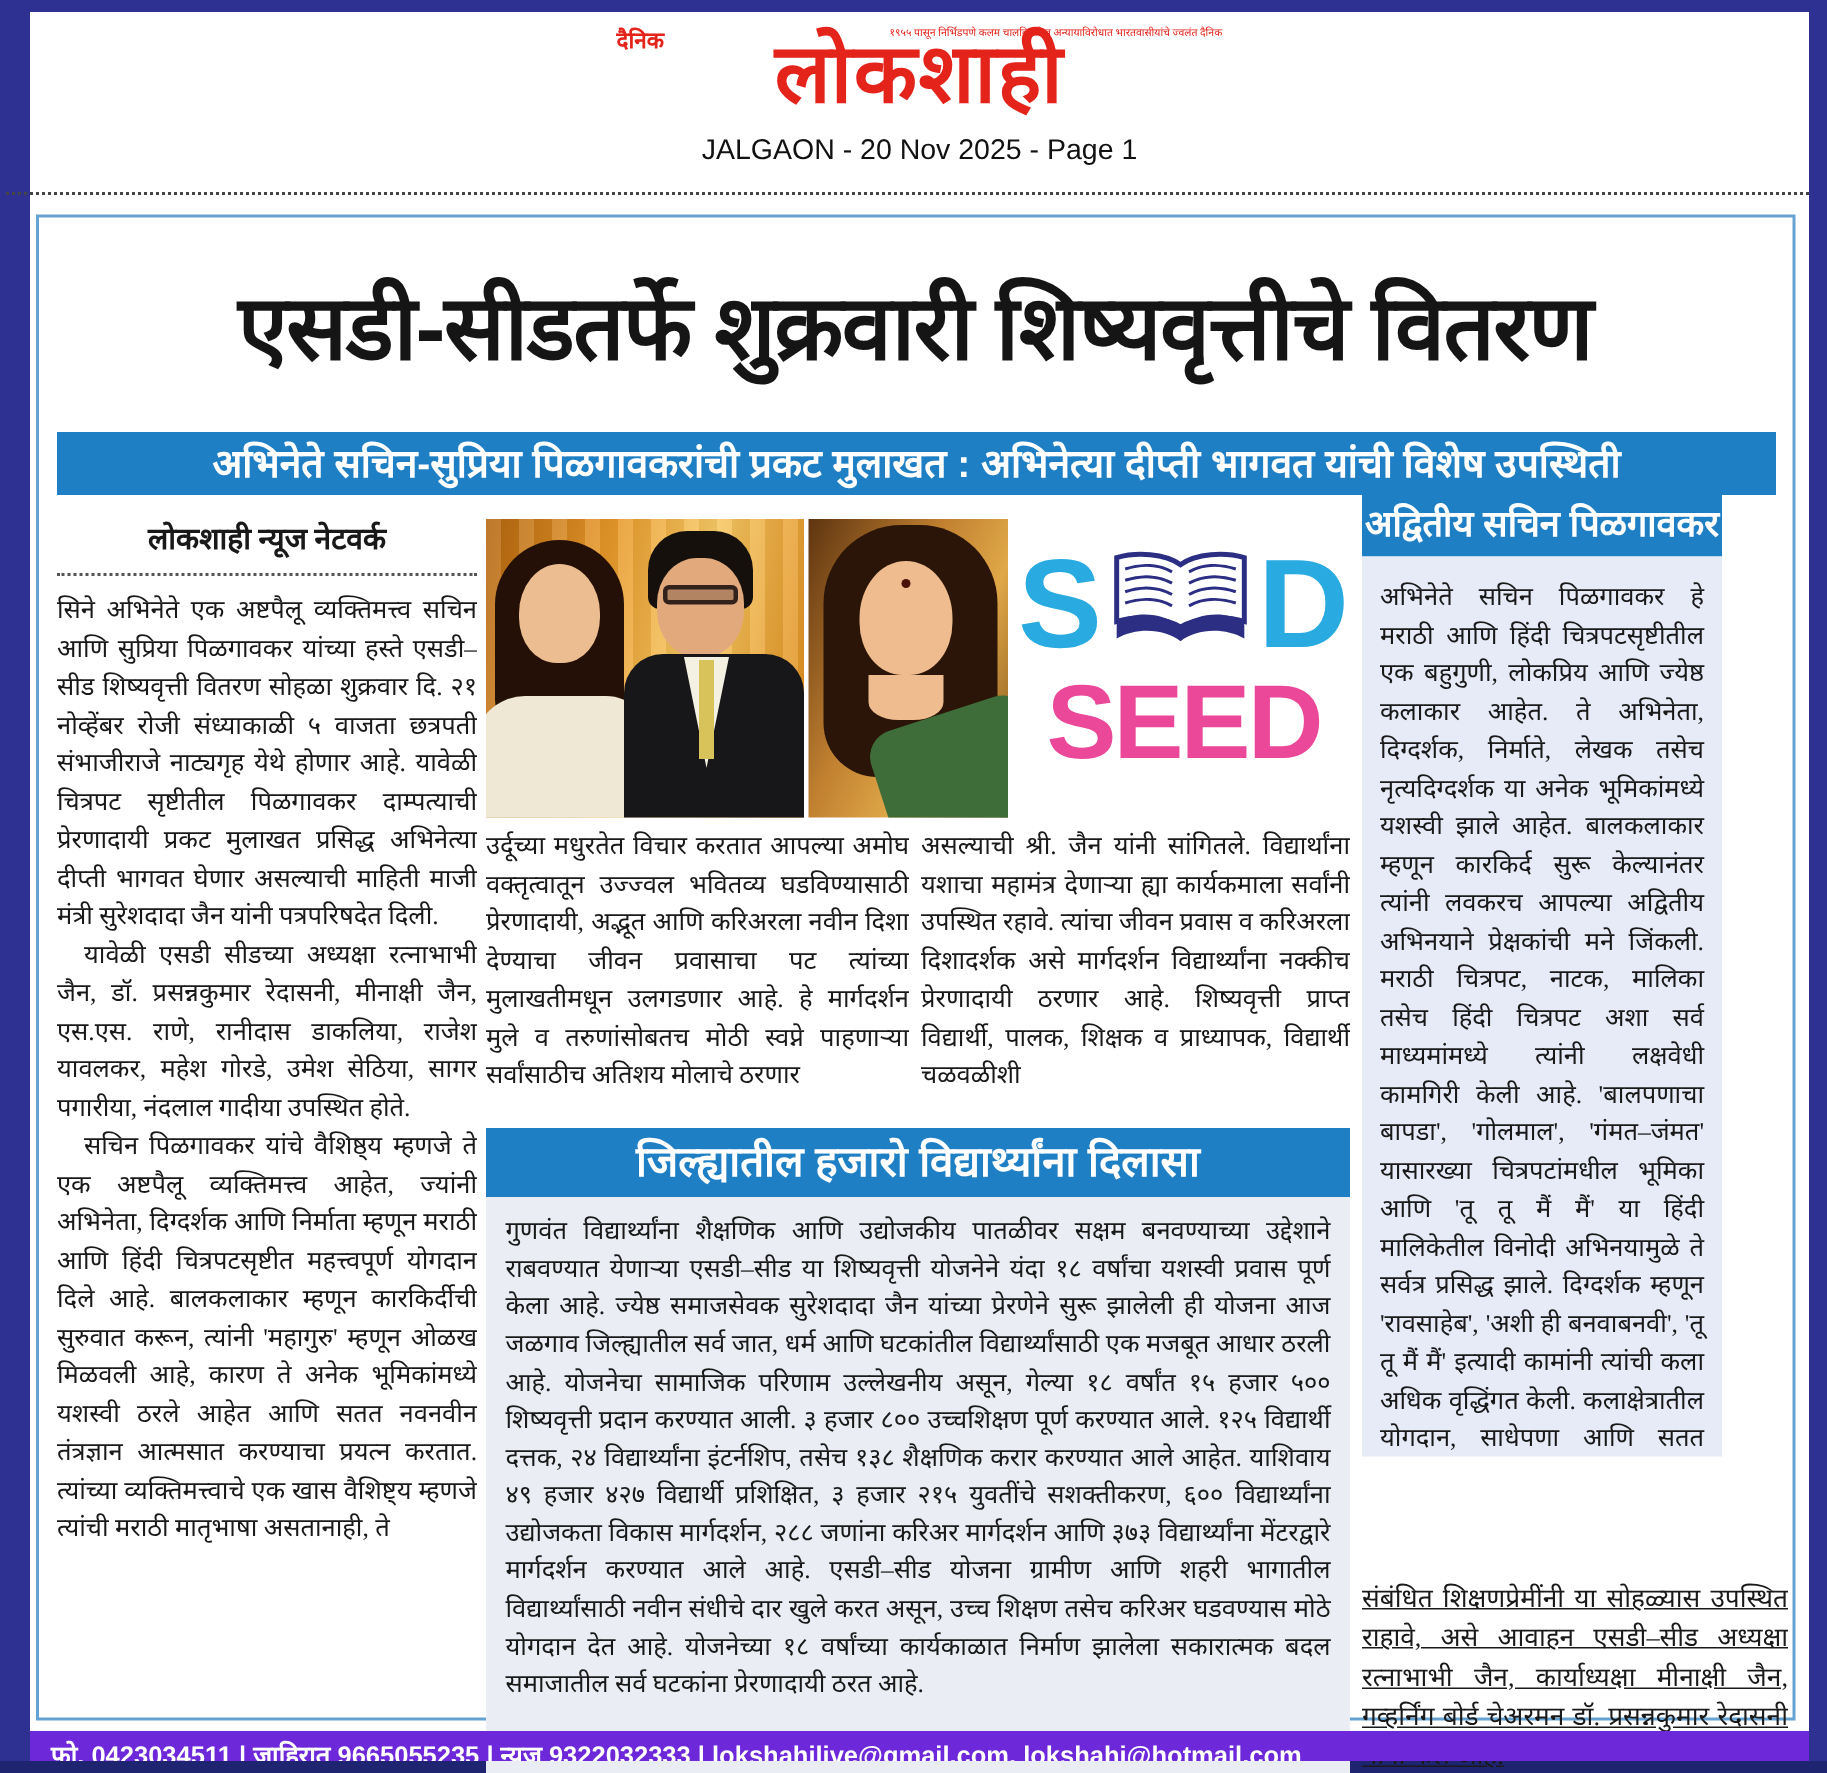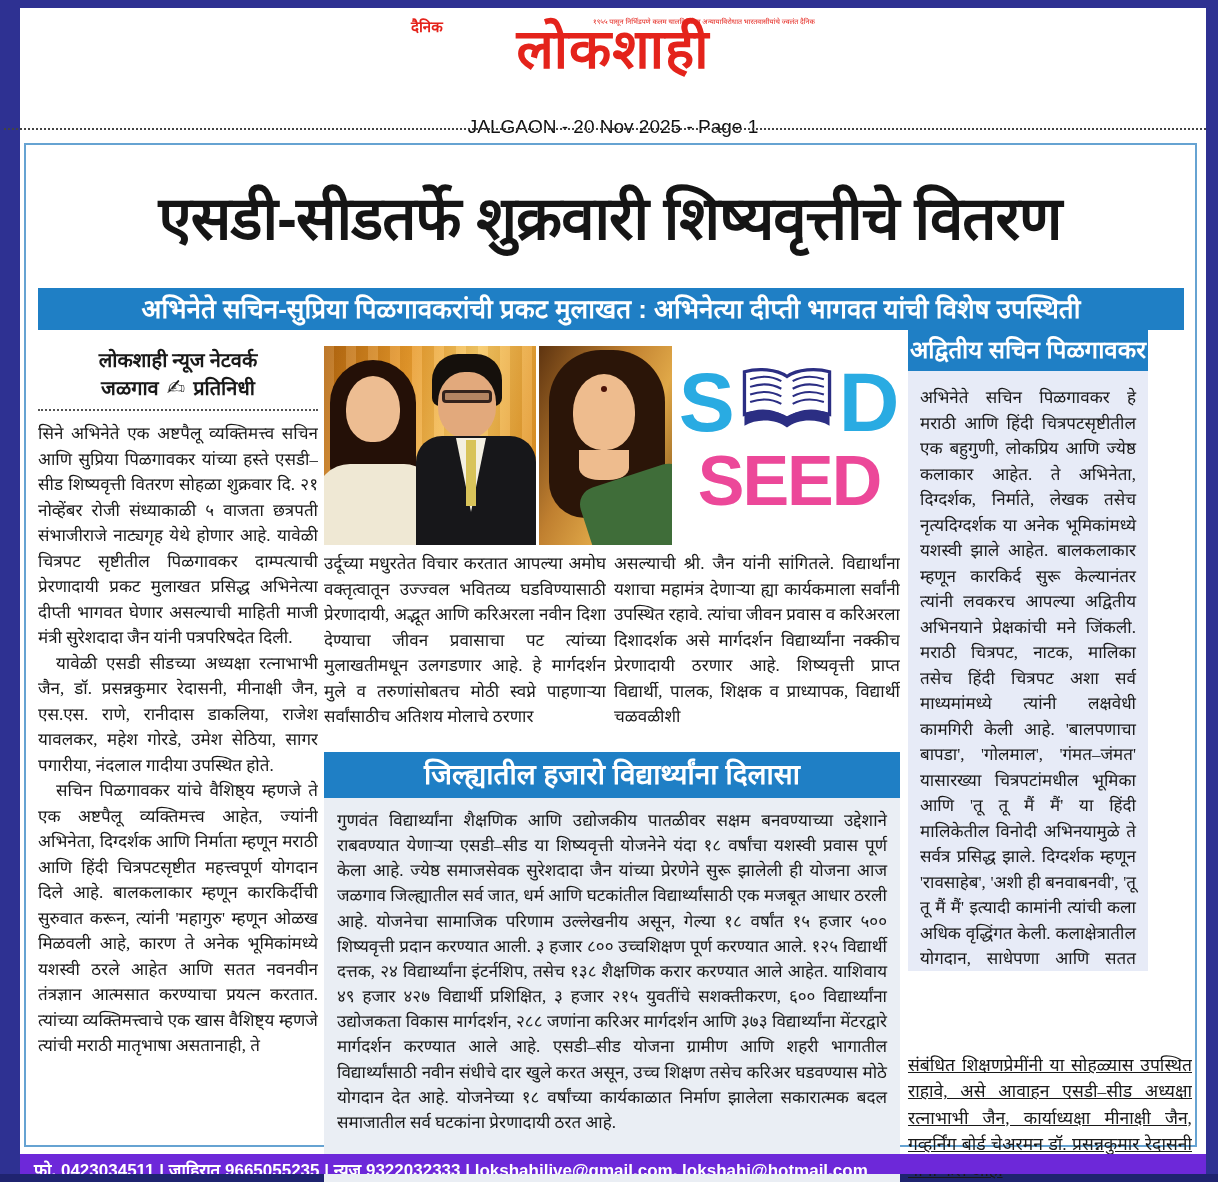--- a/index.html
+++ b/index.html
@@ -18,21 +18,21 @@
   .frame-right  { left:1206px; top:0; width:12px; height:1182px; background:#2E3192; }
   .frame-bottom { left:0; top:1174px; width:1218px; height:8px; background:#1F2470; }
 
   
   .masthead { left:20px; top:8px; width:1186px; height:118px; text-align:center; }
   .mast-inner { position:relative; width:640px; margin:0 auto; height:100%; }
   .daily-label { position:absolute; left:118px; top:8px; color:#E4231B; font-weight:bold; font-size:15px; font-family:"Liberation Sans",sans-serif; }
   .mast-tagline { position:absolute; left:300px; top:10px; width:330px; color:#E4231B; font-size:7px; line-height:1.2; text-align:left; }
   .mast-title { position:absolute; left:0; right:0; top:14px; color:#E4231B; font-size:55px; line-height:1.0; font-weight:bold; letter-spacing:1px; font-family:"Liberation Sans",sans-serif; }
   .mast-site { position:absolute; left:0; right:0; top:74px; font-size:21px; color:#111; font-family:"Liberation Sans",sans-serif; }
-  .mast-edition { position:absolute; left:0; right:0; top:108px; font-size:19px; color:#111; font-family:"Liberation Sans",sans-serif; }
+  .mast-edition { position:absolute; left:0; right:0; top:82px; font-size:19px; color:#111; font-family:"Liberation Sans",sans-serif; }
   .dotted-rule { left:4px; top:128px; width:1202px; height:0; border-top:2px dotted #444; }
 
   
   .article-frame { left:24px; top:143px; width:1173px; height:1004px; border:2px solid #66A3D2; background:#fff; }
 
   .headline { left:30px; top:158px; width:1160px; height:128px; text-align:center; font-weight:bold; color:#151515; font-size:60px; line-height:122px; font-family:"Liberation Sans","DejaVu Sans",sans-serif; letter-spacing:-1px; white-space:nowrap; }
   .subhead-bar { left:38px; top:288px; width:1146px; height:42px; background:#1F7FC5; color:#fff; text-align:center; font-weight:bold; font-size:26px; line-height:42px; font-family:"Liberation Sans",sans-serif; white-space:nowrap; }
 
   
   .col1 { left:38px; top:343px; width:280px; height:807px; }
@@ -110,25 +110,20 @@
 </div>
 <div class="abs dotted-rule"></div>
 
 <div class="abs article-frame"></div>
 
 <div class="abs clip headline">एसडी-सीडतर्फे शुक्रवारी शिष्यवृत्तीचे वितरण</div>
 <div class="abs clip subhead-bar">अभिनेते सचिन-सुप्रिया पिळगावकरांची प्रकट मुलाखत : अभिनेत्या दीप्ती भागवत यांची विशेष उपस्थिती</div>
 
 <div class="abs clip col1">
   <div class="byline">लोकशाही न्यूज नेटवर्क</div>
-  <div class="byline-row2">
-    <span>जळगाव</span>
-    <span class="pen-glyph">✍</span>
-    <span>प्रतिनिधी</span>
-  </div>
   <div class="byline-rule"></div>
   <div class="bodytext">
     <p>सिने अभिनेते एक अष्टपैलू व्यक्तिमत्त्व सचिन आणि सुप्रिया पिळगावकर यांच्या हस्ते एसडी–सीड शिष्यवृत्ती वितरण सोहळा शुक्रवार दि. २१ नोव्हेंबर रोजी संध्याकाळी ५ वाजता छत्रपती संभाजीराजे नाट्यगृह येथे होणार आहे. यावेळी चित्रपट सृष्टीतील पिळगावकर दाम्पत्याची प्रेरणादायी प्रकट मुलाखत प्रसिद्ध अभिनेत्या दीप्ती भागवत घेणार असल्याची माहिती माजी मंत्री सुरेशदादा जैन यांनी पत्रपरिषदेत दिली.</p>
     <p>यावेळी एसडी सीडच्या अध्यक्षा रत्नाभाभी जैन, डॉ. प्रसन्नकुमार रेदासनी, मीनाक्षी जैन, एस.एस. राणे, रानीदास डाकलिया, राजेश यावलकर, महेश गोरडे, उमेश सेठिया, सागर पगारीया, नंदलाल गादीया उपस्थित होते.</p>
     <p>सचिन पिळगावकर यांचे वैशिष्ठ्य म्हणजे ते एक अष्टपैलू व्यक्तिमत्त्व आहेत, ज्यांनी अभिनेता, दिग्दर्शक आणि निर्माता म्हणून मराठी आणि हिंदी चित्रपटसृष्टीत महत्त्वपूर्ण योगदान दिले आहे. बालकलाकार म्हणून कारकिर्दीची सुरुवात करून, त्यांनी 'महागुरु' म्हणून ओळख मिळवली आहे, कारण ते अनेक भूमिकांमध्ये यशस्वी ठरले आहेत आणि सतत नवनवीन तंत्रज्ञान आत्मसात करण्याचा प्रयत्न करतात. त्यांच्या व्यक्तिमत्त्वाचे एक खास वैशिष्ट्य म्हणजे त्यांची मराठी मातृभाषा असतानाही, ते</p>
   </div>
 </div>
 
 <div class="abs photo">
   <div class="photoA">

